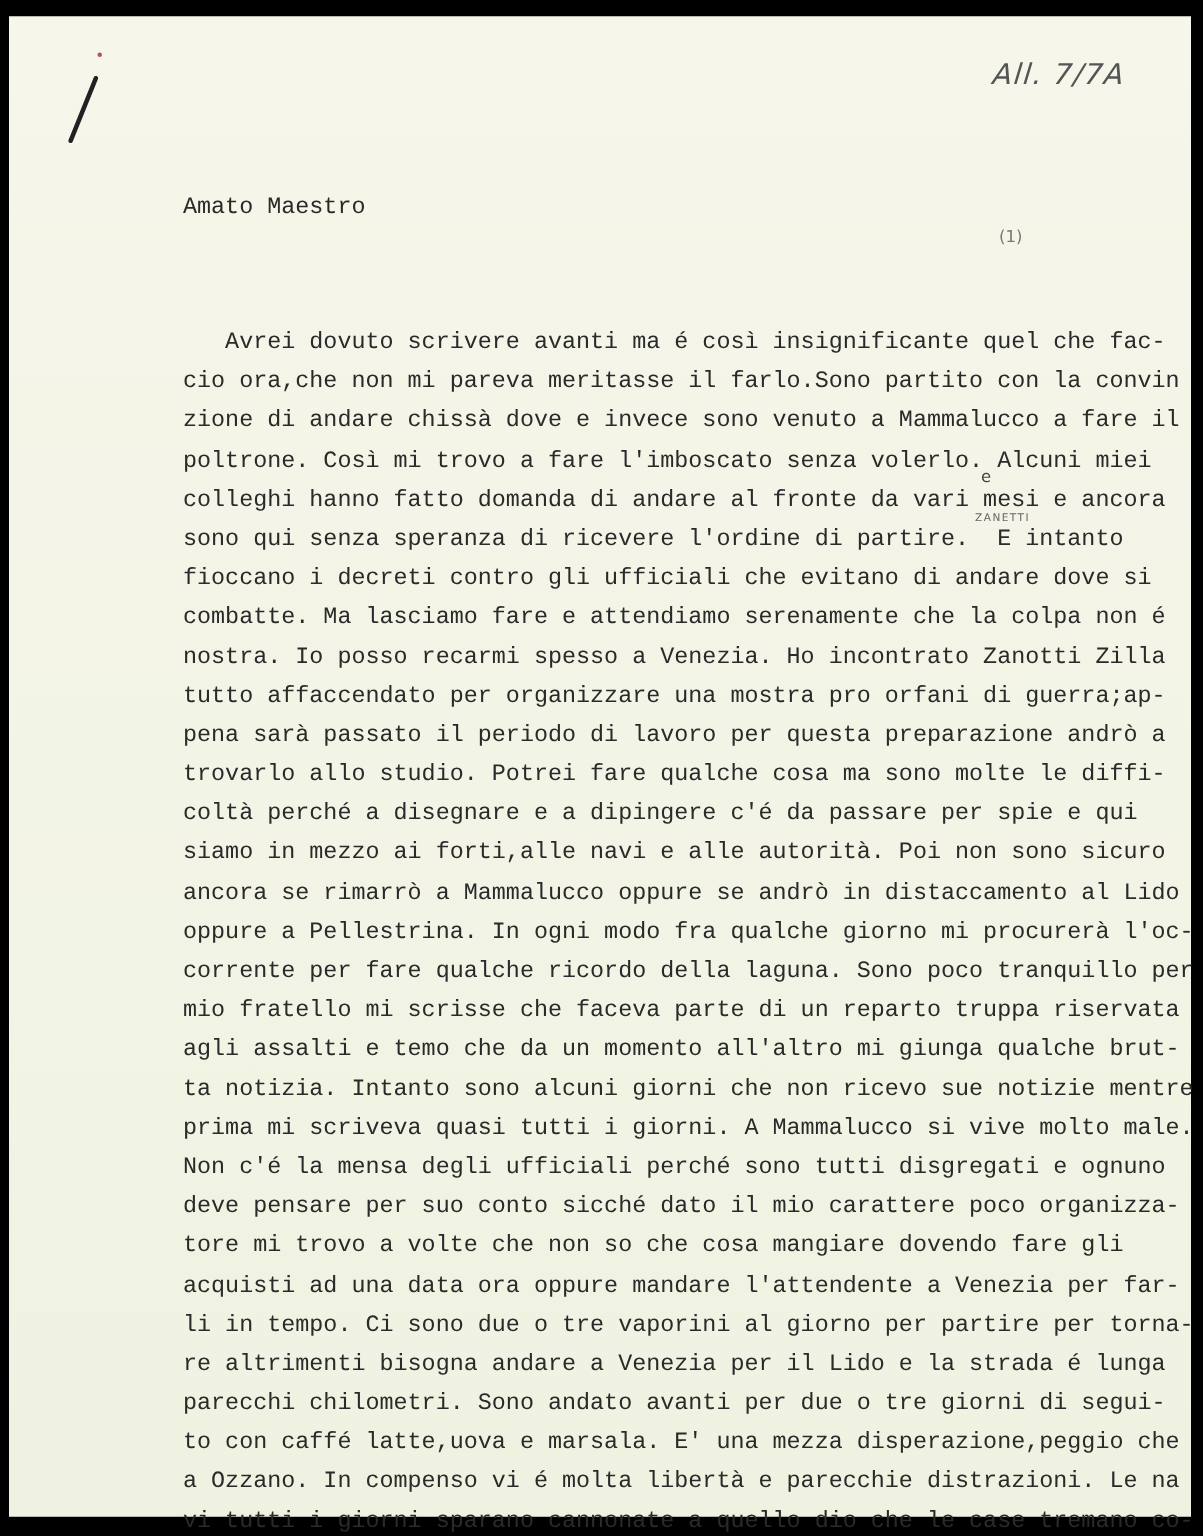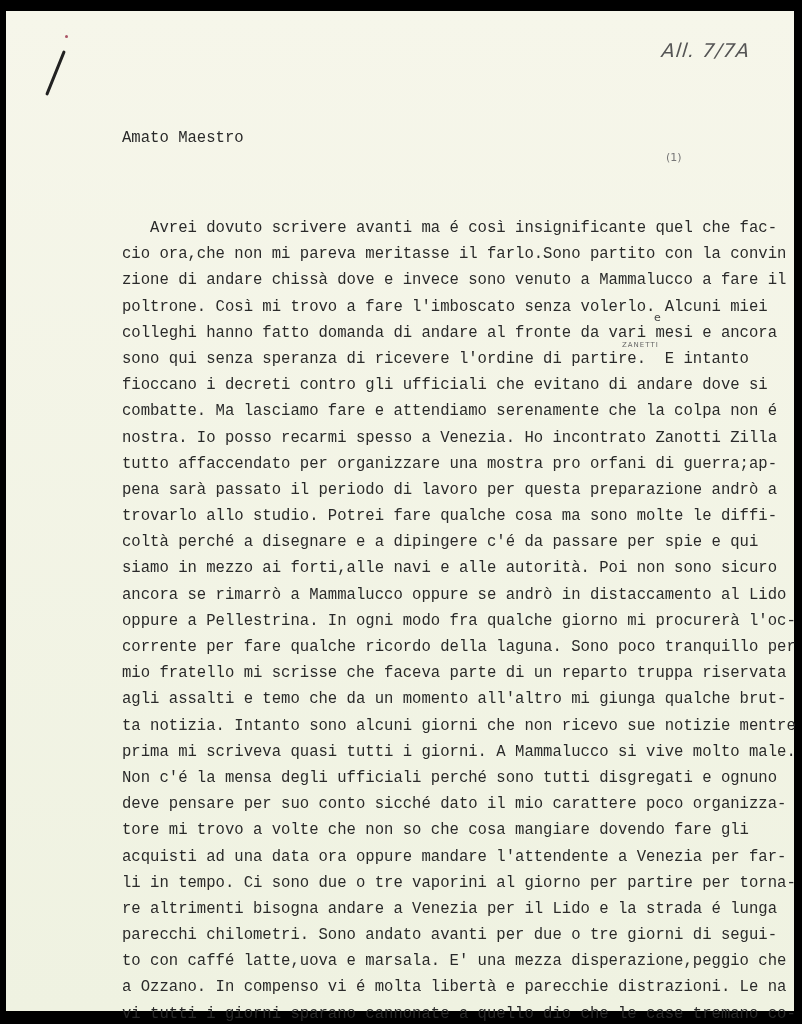--- a/index.html
+++ b/index.html
@@ -36,19 +36,19 @@
   </style>
 </head>
 <body>
 
 <div class="page">
   <div class="dot-mark"></div>
   <div class="slash-mark"></div>
   <div class="ann-ref">All. 7/7A</div>
   <div class="note-paren">(1)</div>
   <div class="note-e">e</div>
-  <div class="note-small" style="left:616px; top:330px;">ZANETTI</div>
+  <div class="note-small" style="left:644px; top:330px;">ZANETTI</div>
 
   <div class="text">
     <div class="line greeting">Amato Maestro</div>
     <div id="lines"><div class="line">   Avrei dovuto scrivere avanti ma é così insignificante quel che fac-</div><div class="line">cio ora,che non mi pareva meritasse il farlo.Sono partito con la convin</div><div class="line">zione di andare chissà dove e invece sono venuto a Mammalucco a fare il</div><div class="line">poltrone. Così mi trovo a fare l'imboscato senza volerlo. Alcuni miei</div><div class="line">colleghi hanno fatto domanda di andare al fronte da vari mesi e ancora</div><div class="line">sono qui senza speranza di ricevere l'ordine di partire.  E intanto</div><div class="line">fioccano i decreti contro gli ufficiali che evitano di andare dove si</div><div class="line">combatte. Ma lasciamo fare e attendiamo serenamente che la colpa non é</div><div class="line">nostra. Io posso recarmi spesso a Venezia. Ho incontrato Zanotti Zilla</div><div class="line">tutto affaccendato per organizzare una mostra pro orfani di guerra;ap-</div><div class="line">pena sarà passato il periodo di lavoro per questa preparazione andrò a</div><div class="line">trovarlo allo studio. Potrei fare qualche cosa ma sono molte le diffi-</div><div class="line">coltà perché a disegnare e a dipingere c'é da passare per spie e qui</div><div class="line">siamo in mezzo ai forti,alle navi e alle autorità. Poi non sono sicuro</div><div class="line">ancora se rimarrò a Mammalucco oppure se andrò in distaccamento al Lido</div><div class="line">oppure a Pellestrina. In ogni modo fra qualche giorno mi procurerà l'oc-</div><div class="line">corrente per fare qualche ricordo della laguna. Sono poco tranquillo per</div><div class="line">mio fratello mi scrisse che faceva parte di un reparto truppa riservata</div><div class="line">agli assalti e temo che da un momento all'altro mi giunga qualche brut-</div><div class="line">ta notizia. Intanto sono alcuni giorni che non ricevo sue notizie mentre</div><div class="line">prima mi scriveva quasi tutti i giorni. A Mammalucco si vive molto male.</div><div class="line">Non c'é la mensa degli ufficiali perché sono tutti disgregati e ognuno</div><div class="line">deve pensare per suo conto sicché dato il mio carattere poco organizza-</div><div class="line">tore mi trovo a volte che non so che cosa mangiare dovendo fare gli</div><div class="line">acquisti ad una data ora oppure mandare l'attendente a Venezia per far-</div><div class="line">li in tempo. Ci sono due o tre vaporini al giorno per partire per torna-</div><div class="line">re altrimenti bisogna andare a Venezia per il Lido e la strada é lunga</div><div class="line">parecchi chilometri. Sono andato avanti per due o tre giorni di segui-</div><div class="line">to con caffé latte,uova e marsala. E' una mezza disperazione,peggio che</div><div class="line">a Ozzano. In compenso vi é molta libertà e parecchie distrazioni. Le na</div><div class="line">vi tutti i giorni sparano cannonate a quello dio che le case tremano co-</div></div>
   </div>
 </div>
 
 </body></html>

